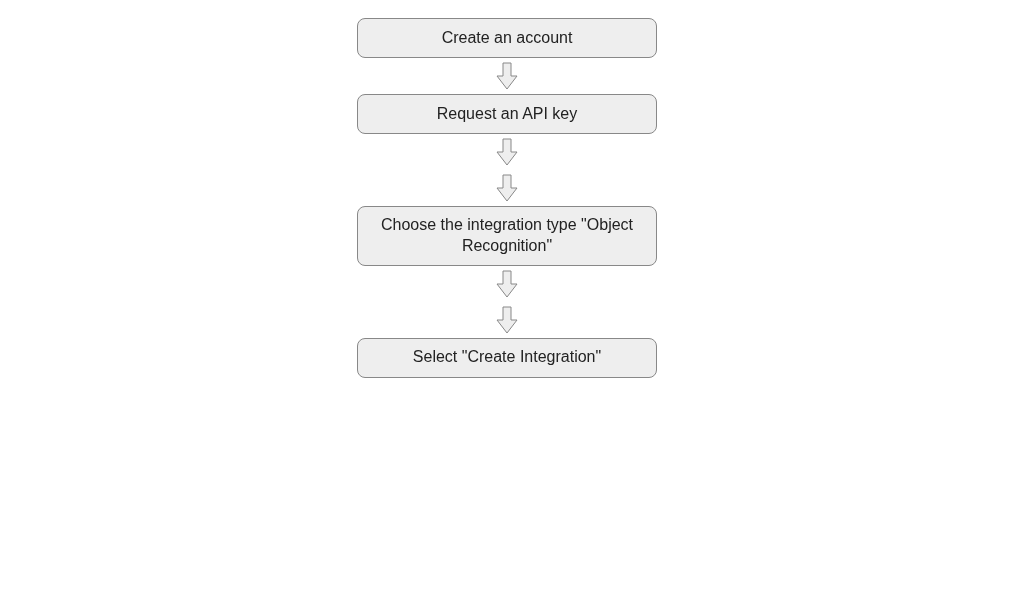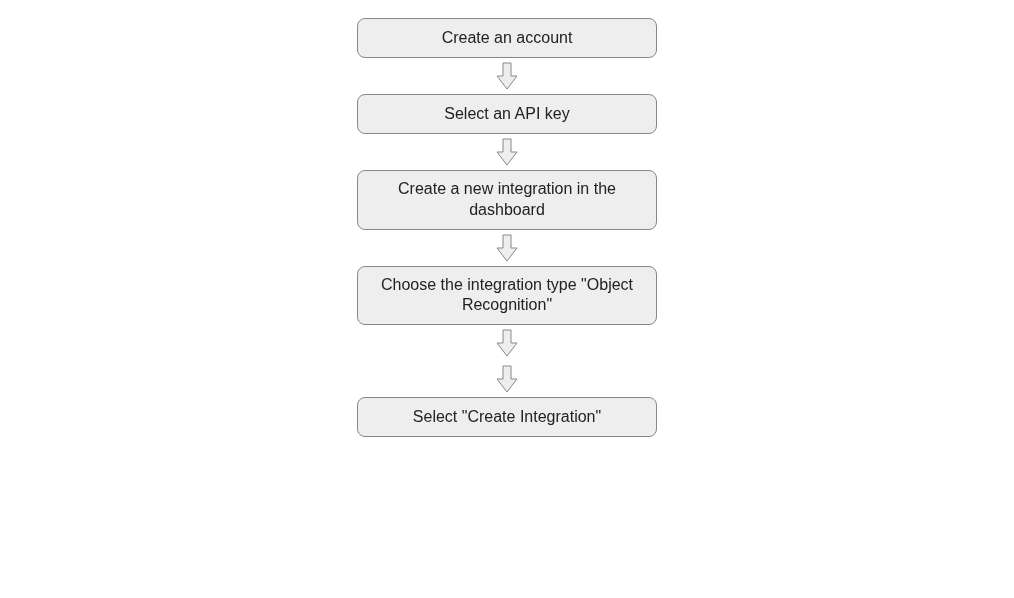--- a/index.html
+++ b/index.html
@@ -60,31 +60,28 @@
   <div class="step-box">
     <span>Create an account</span>
   </div>
   <div class="arrow-wrap">
     <svg class="arrow-svg" viewBox="0 0 22 28">
       <path d="M7 1 H15 V14 H21 L11 27 L1 14 H7 Z" fill="#eeeeee" stroke="#888888" stroke-width="1"></path>
     </svg>
   </div>
 
   <div class="step-box">
-    <span>Select an API key</span>
+    <span>Request an API key</span>
   </div>
   <div class="arrow-wrap">
     <svg class="arrow-svg" viewBox="0 0 22 28">
       <path d="M7 1 H15 V14 H21 L11 27 L1 14 H7 Z" fill="#eeeeee" stroke="#888888" stroke-width="1"></path>
     </svg>
   </div>
 
-  <div class="step-box tall">
-    <span>Create a new integration in the dashboard</span>
-  </div>
   <div class="arrow-wrap">
     <svg class="arrow-svg" viewBox="0 0 22 28">
       <path d="M7 1 H15 V14 H21 L11 27 L1 14 H7 Z" fill="#eeeeee" stroke="#888888" stroke-width="1"></path>
     </svg>
   </div>
 
   <div class="step-box tall">
     <span>Choose the integration type "Object Recognition"</span>
   </div>
   <div class="arrow-wrap">

